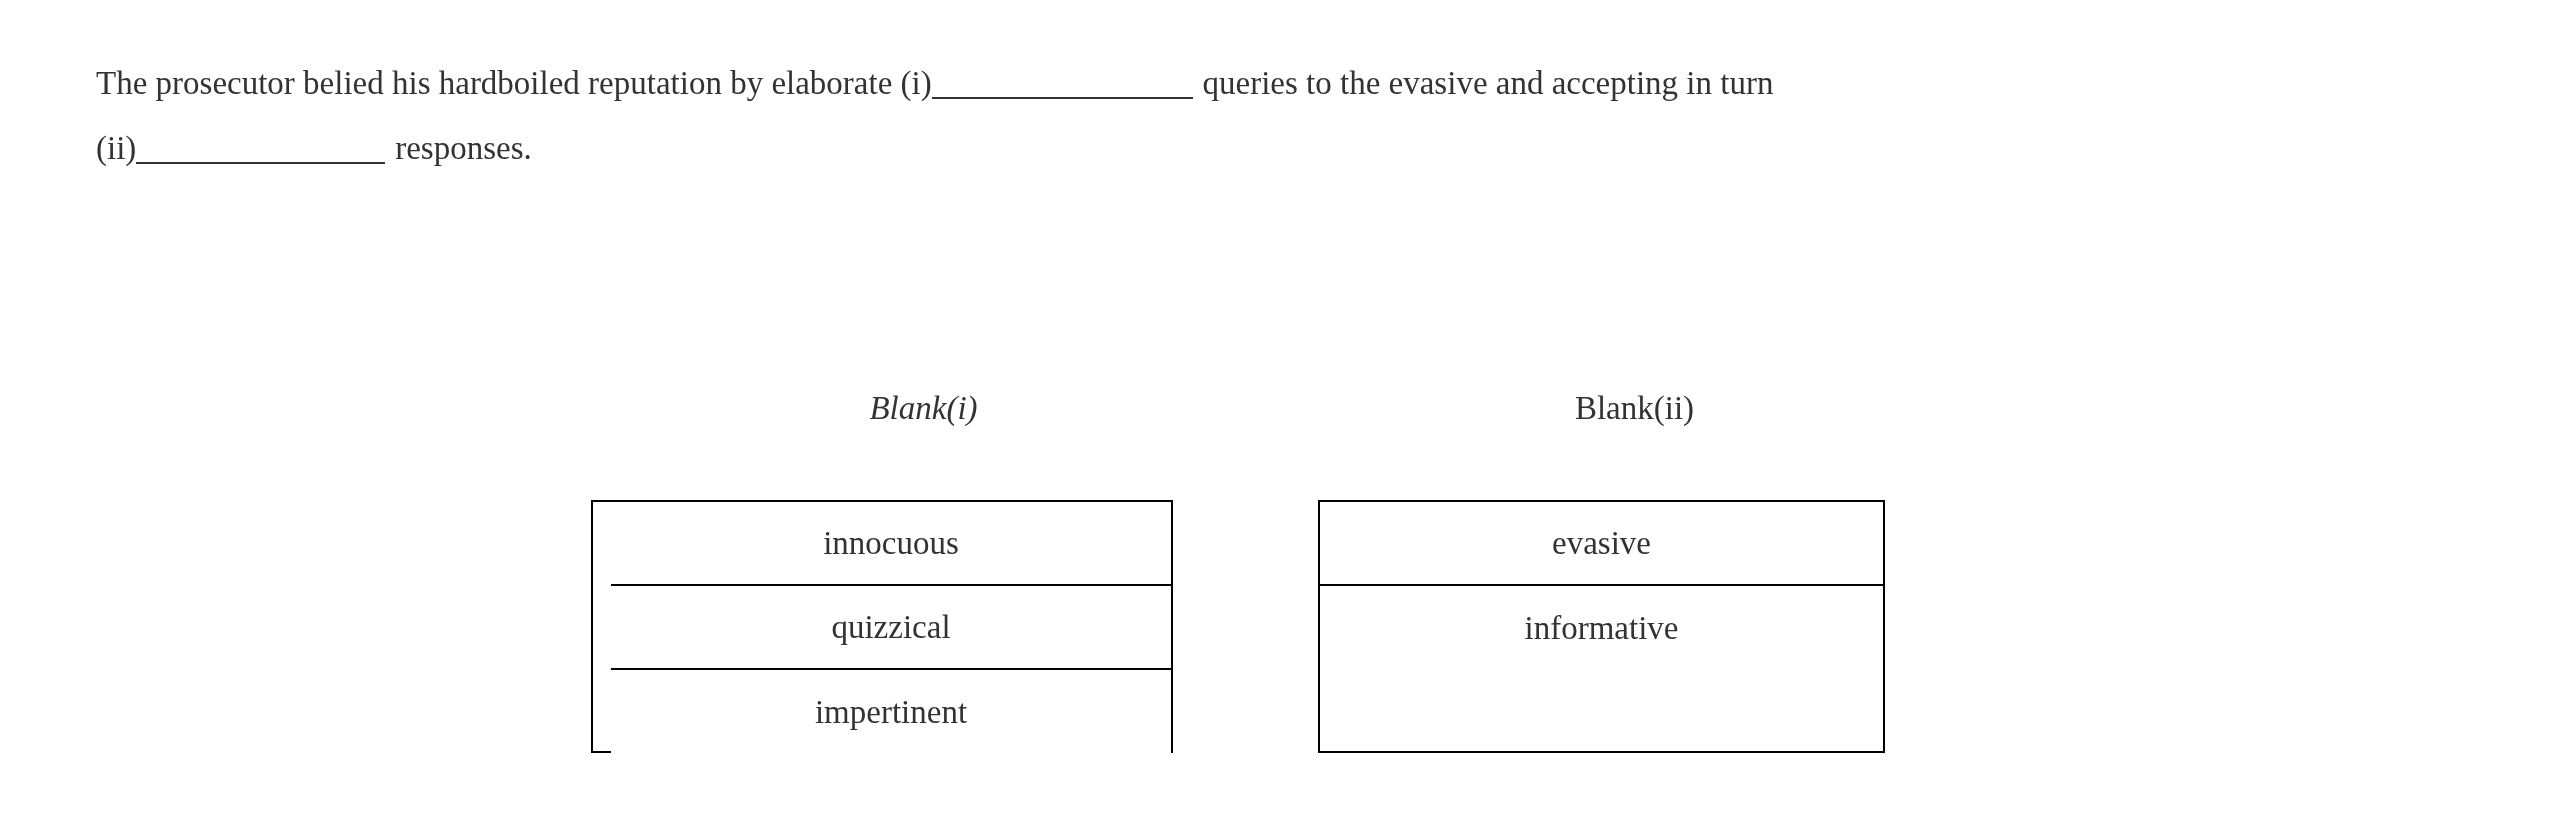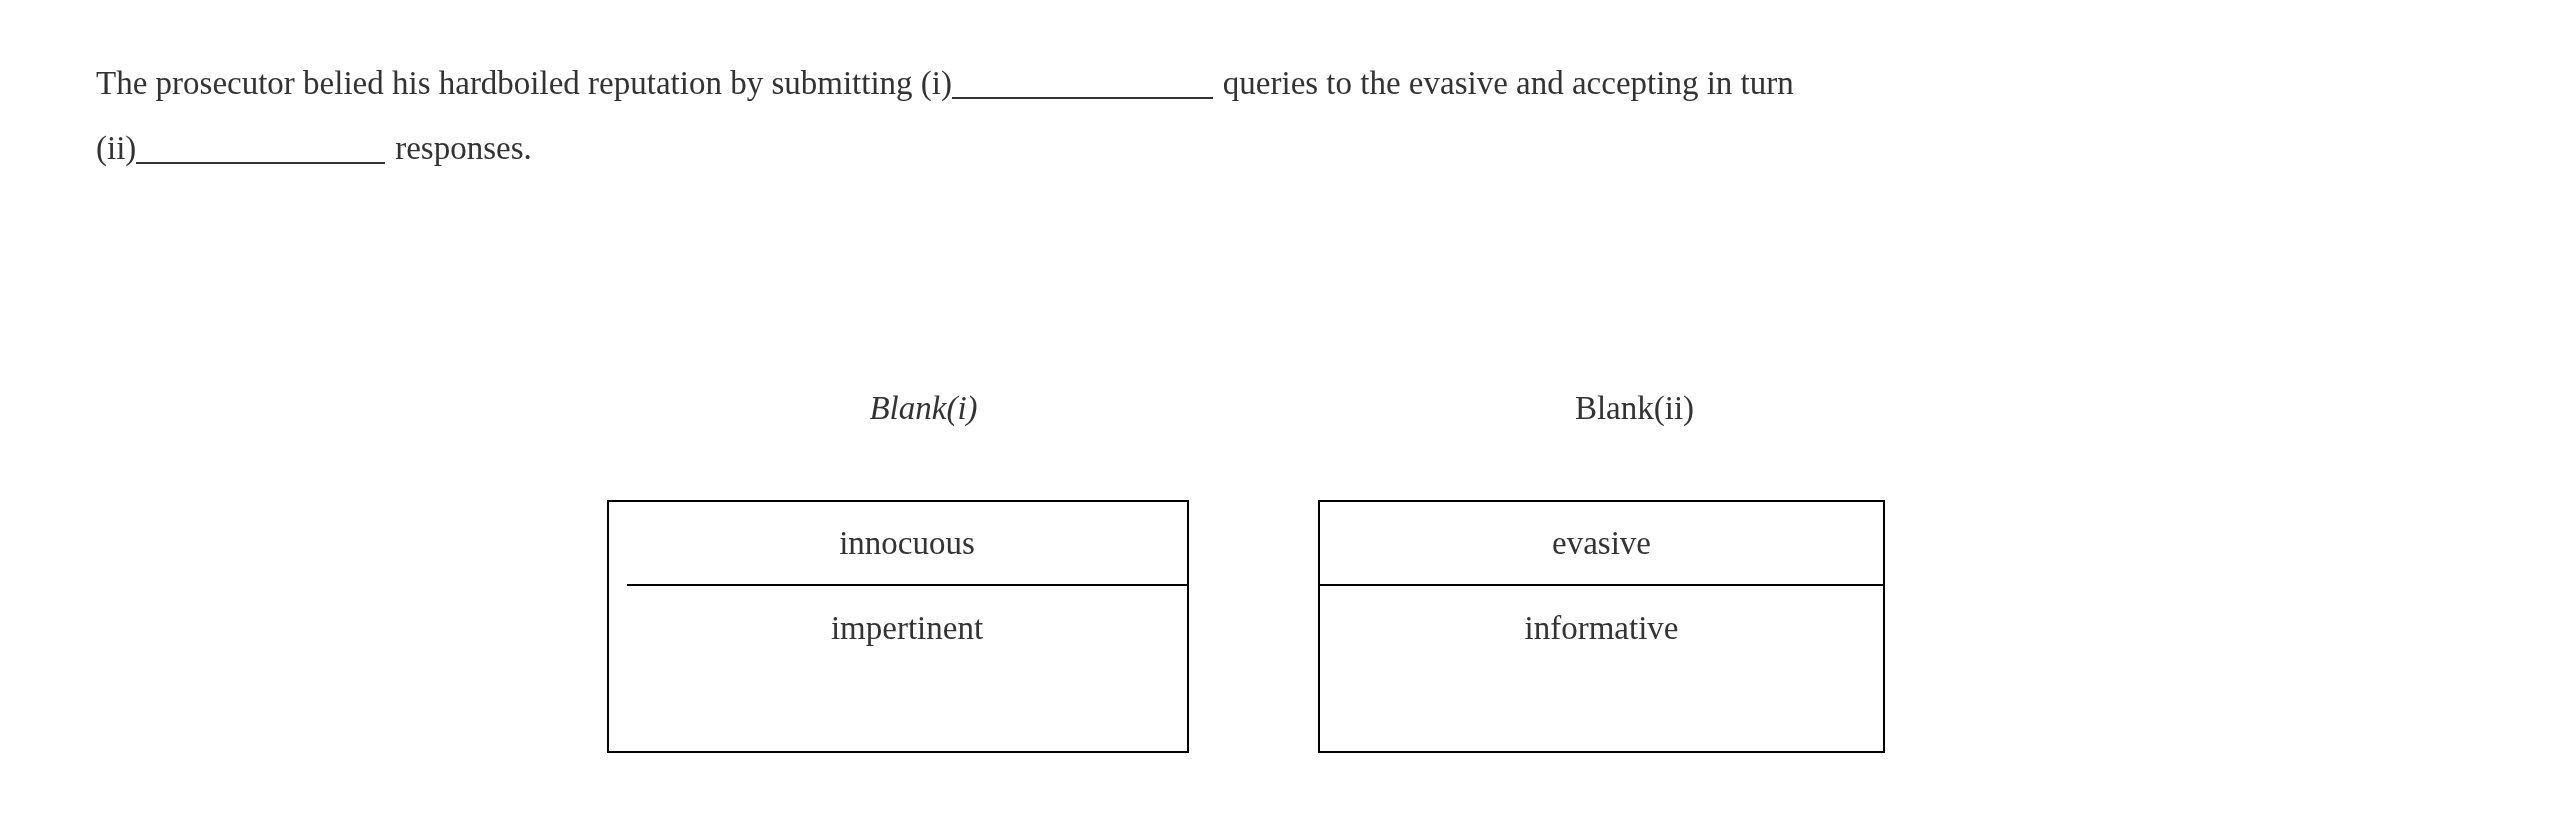--- a/index.html
+++ b/index.html
@@ -52,49 +52,50 @@
 
   
   .options-table {
     position: absolute;
     top: 500px;
     border: 2.4px solid #000000;
     border-collapse: collapse;
     box-sizing: border-box;
     background: #ffffff;
   }
-  #table-blank-i  { left: 607px;  width: 582px; height: 253px; padding-left: 18px; }
+  #table-blank-i  { left: 591px;  width: 582px; height: 253px; padding-left: 18px; }
   #table-blank-ii { left: 1318px; width: 567px; height: 253px; }
 
   .option-row {
     box-sizing: border-box;
     height: 84px;
     display: flex;
     align-items: center;
     justify-content: center;
     border-bottom: 2.4px solid #000000;
     font-size: 33px;
     color: #333333;
     background: #ffffff;
   }
   .option-row:last-child { border-bottom: none; }
 </style>
 </head>
 <body>
 
 <div class="prompt">
-  <span class="seg">The prosecutor belied his hardboiled reputation by submitting (i)</span><span class="blank-line"></span><span class="seg"> queries to the evasive and accepting in turn</span><br><span class="seg">(ii)</span><span class="blank-line short"></span><span class="seg"> responses.</span>
+  <span class="seg">The prosecutor belied his hardboiled reputation by elaborate (i)</span><span class="blank-line"></span><span class="seg"> queries to the evasive and accepting in turn</span><br><span class="seg">(ii)</span><span class="blank-line short"></span><span class="seg"> responses.</span>
 </div>
 
 <div class="col-header" id="header-blank-i">Blank(i)</div>
 
 <div class="col-header" id="header-blank-ii">Blank(ii)</div>
 
 <div class="options-table" id="table-blank-i">
   <div class="option-row">innocuous</div>
+  <div class="option-row">quizzical</div>
   <div class="option-row">impertinent</div>
 </div>
 
 <div class="options-table" id="table-blank-ii">
   <div class="option-row">evasive</div>
   <div class="option-row">informative</div>
 </div>
 
 
 </body></html>

